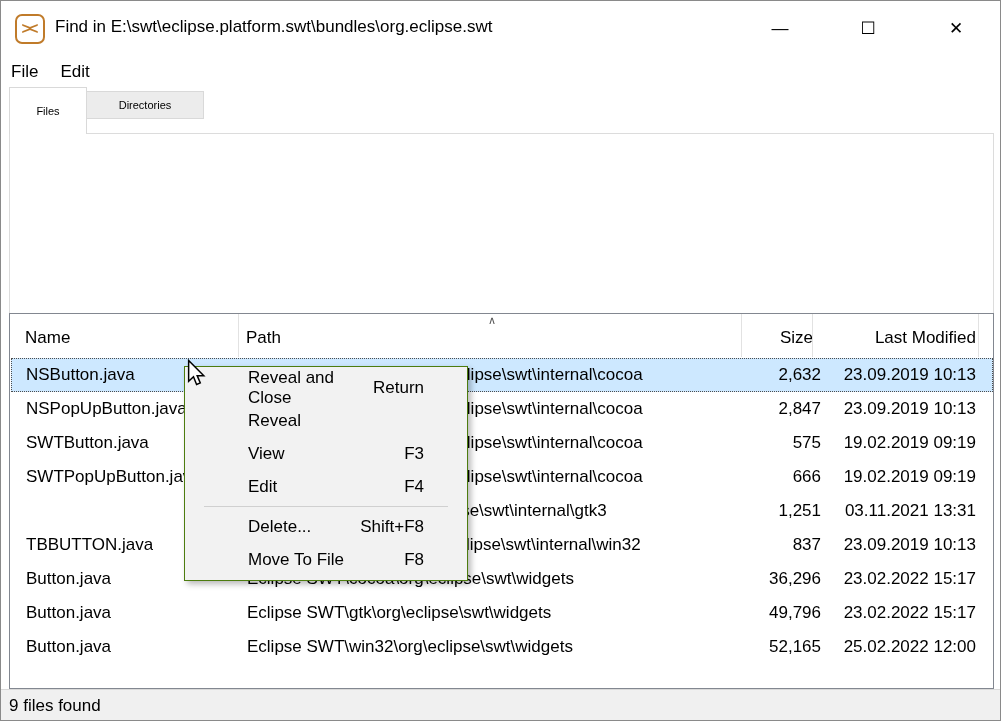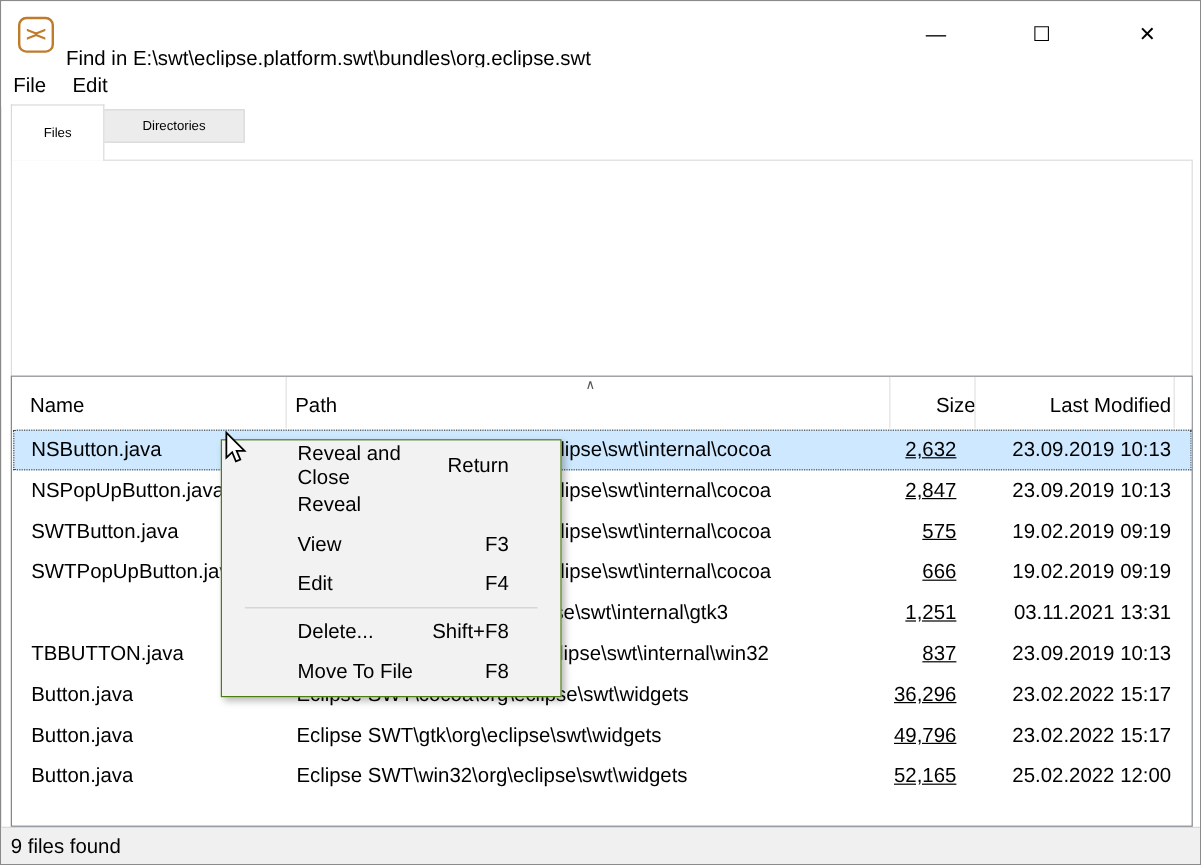--- a/index.html
+++ b/index.html
@@ -12,21 +12,21 @@
   }
 
   
   .titlebar{ position:absolute; left:0; top:0; width:100%; height:55px; background:#fff; }
   .app-icon{
     position:absolute; left:14px; top:13px; width:30px; height:30px;
     border:2px solid #c07b2a; border-radius:7px; color:#c07b2a;
     font-weight:bold; font-size:17px; letter-spacing:-3px;
     display:flex; align-items:center; justify-content:center; padding-right:3px;
   }
-  .title-text{ position:absolute; left:54px; top:16px; font-size:17px; white-space:nowrap;margin-top:22px; }
+  .title-text{ position:absolute; left:54px; top:16px; font-size:17px; white-space:nowrap; }
   .win-controls{ position:absolute; right:0; top:0; height:55px; display:flex; }
   .win-btn{ width:88px; height:100%; display:flex; align-items:center; justify-content:center;
             font-size:17px; font-weight:300; color:#000; }
 
   
   .menubar{ position:absolute; left:0; top:55px; width:100%; height:33px; background:#fff;
             display:flex; align-items:center; padding-left:10px; gap:0; }
   .menu-item{ padding:4px 10px 6px 0; margin-right:12px; font-size:17px; }
 
   
@@ -60,21 +60,21 @@
           border:1px solid #828790; background:#fff; z-index:2; overflow:hidden; }
   .thead{ position:absolute; left:0; top:0; width:100%; height:43px; background:#fff; }
   .th{ position:absolute; top:14px; font-size:17px; white-space:nowrap; }
   .col-sep{ position:absolute; top:0; width:1px; height:43px; background:#e2e2e2; }
   .sort-ind{ position:absolute; top:0px; font-size:11px; color:#555; }
   .trow{ position:absolute; left:1px; width:982px; height:34px; }
   .trow.selected{ background:#cde8ff; outline:1px dotted #4d4d4d; outline-offset:-1px; }
   .td{ position:absolute; top:50%; transform:translateY(-50%); font-size:17px; white-space:nowrap; }
   .td.name{ left:15px; max-width:215px; overflow:hidden; }
   .td.path{ left:236px; max-width:495px; overflow:hidden; }
-  .td.size{ right:196px; text-align:right;text-decoration:underline; }
+  .td.size{ right:172px; text-align:right; }
   .td.date{ right:17px; text-align:right; }
 
   
   .statusbar{ position:absolute; left:0; top:688px; width:100%; height:32px; background:#f0f0f0;
               border-top:1px solid #d9d9d9; display:flex; align-items:center; padding-left:8px; font-size:17px; }
 
   
   .ctx-menu{ position:absolute; left:183px; top:365px; width:284px; background:#f2f2f2;
              border:1px solid #4d7c0f; box-shadow:3px 3px 6px rgba(0,0,0,0.28); z-index:10;
              padding:4px 18px; }

